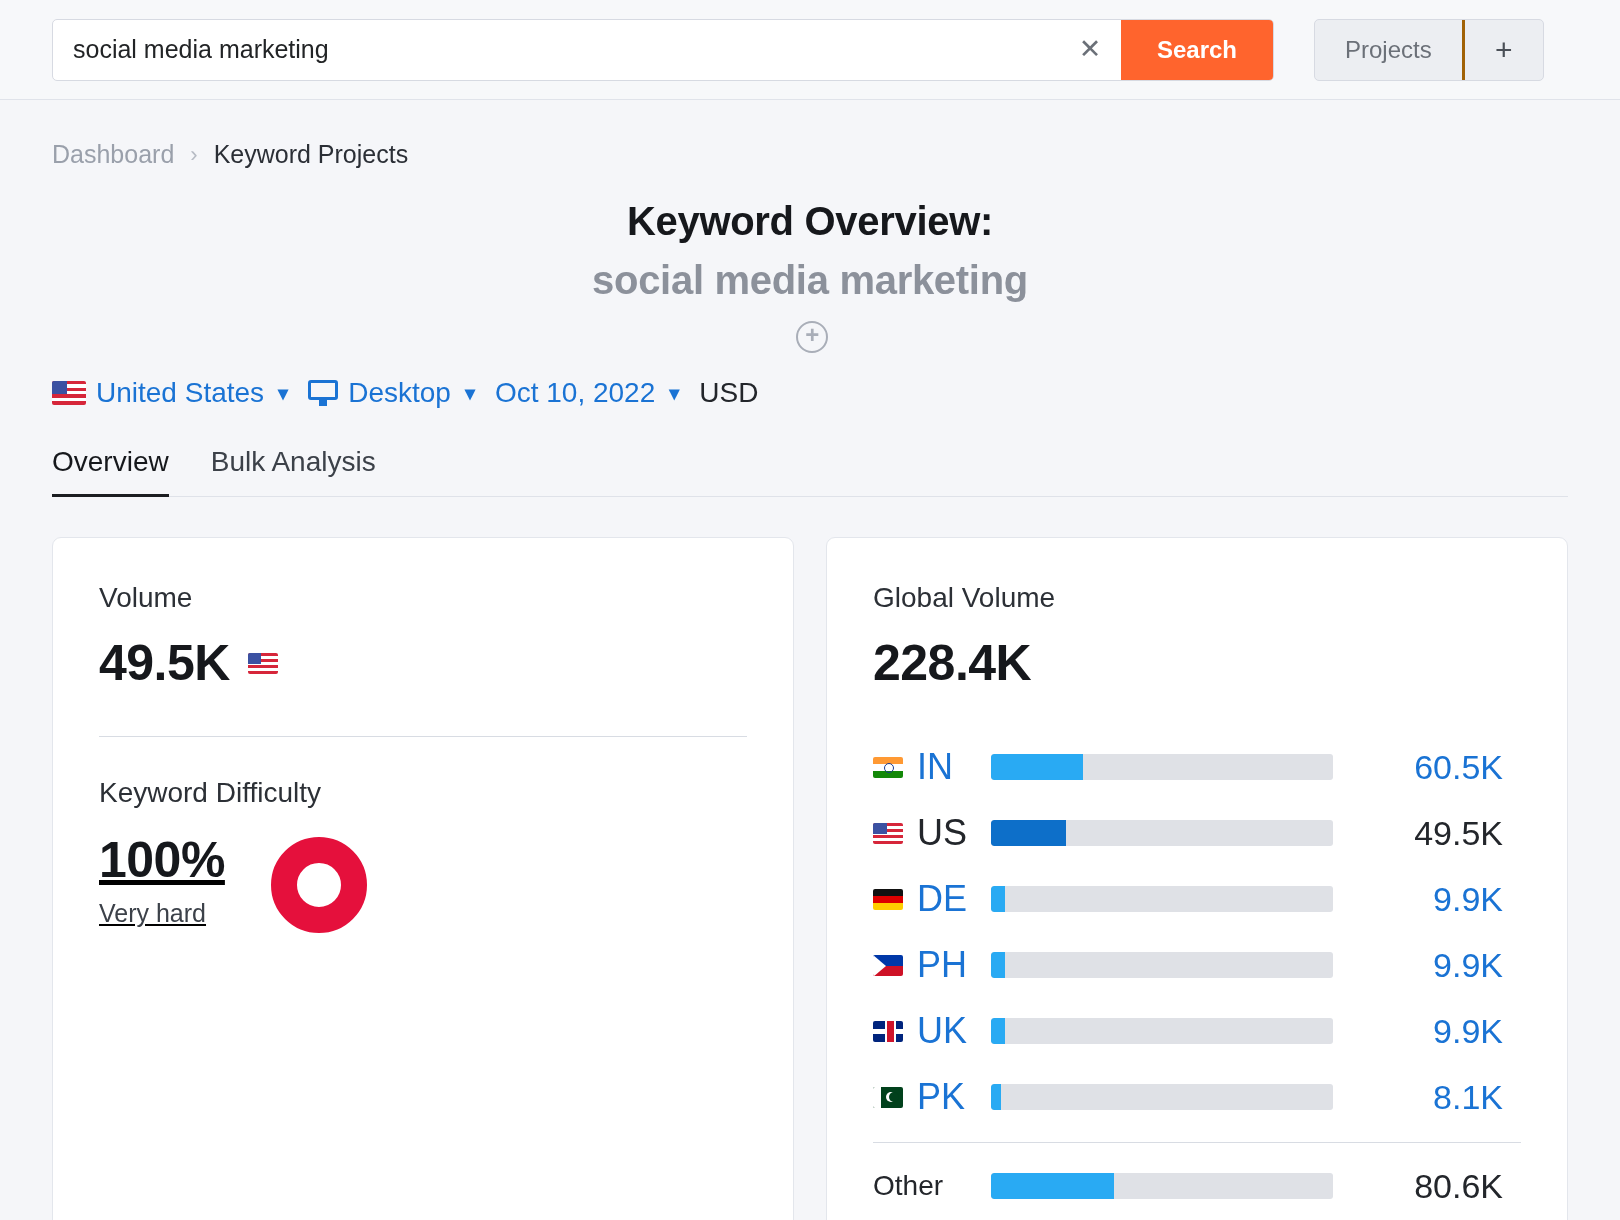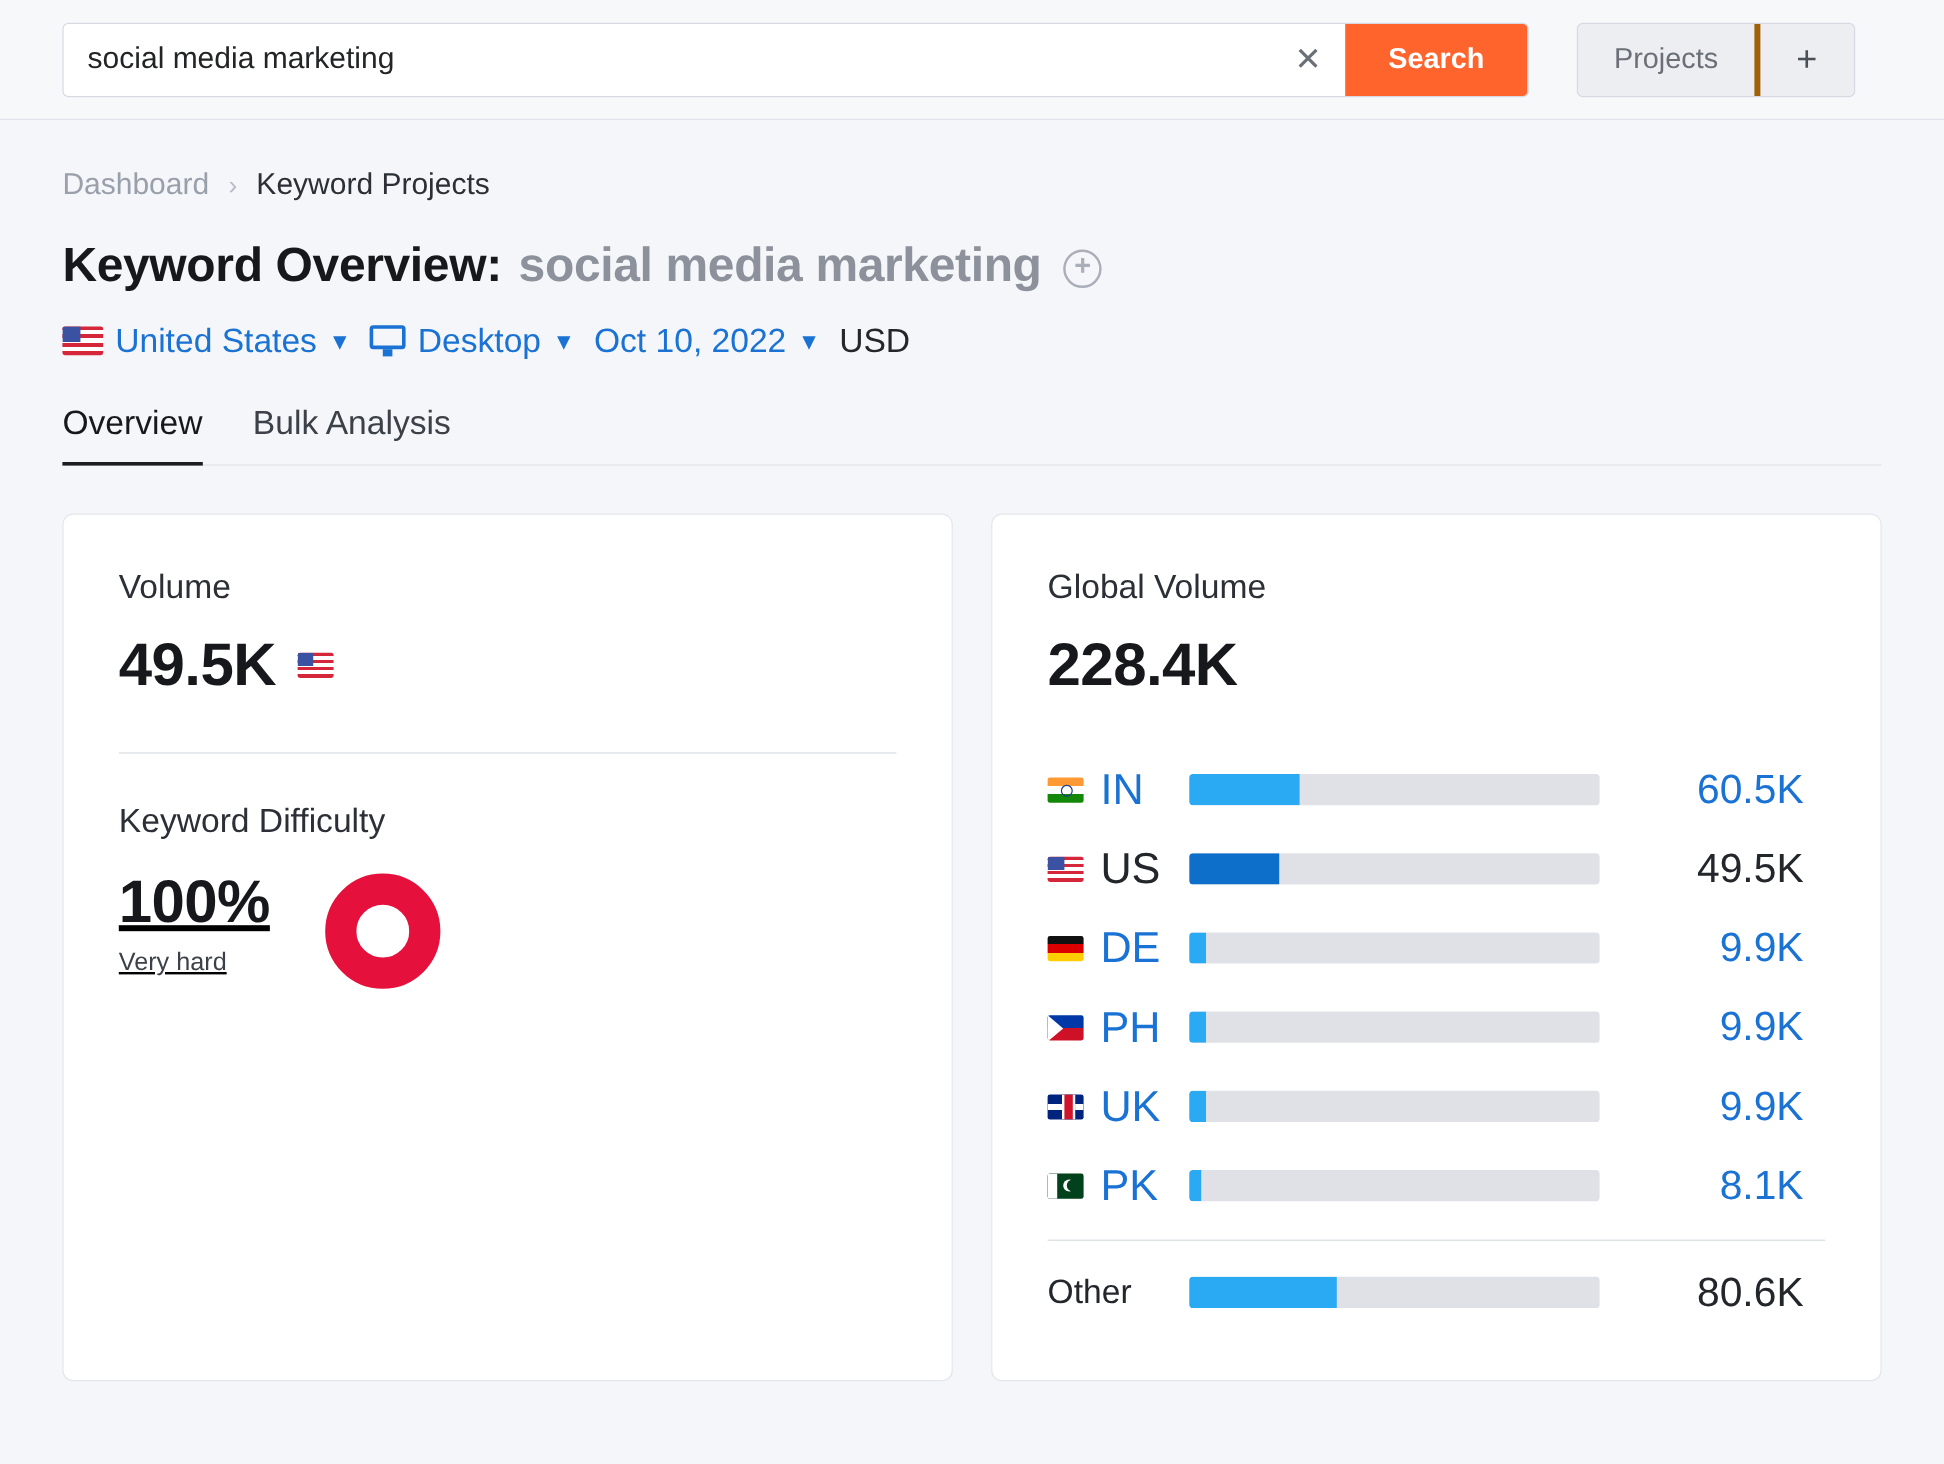--- a/index.html
+++ b/index.html
@@ -68,21 +68,21 @@
     background: #eceef2;
     overflow: hidden;
   }
   .projects-btn {
     padding: 0 30px;
     display: flex; align-items: center;
     font-size: 24px;
     color: #6b7078;
     background: transparent;
     border: none;
-    border-right: 5px solid #a16207;
+    border-right: 3px solid #a16207;
     cursor: pointer;
     font-family: "Liberation Sans", sans-serif;
     text-align: right;
   }
   .plus-btn {
     width: 78px;
     display: flex; align-items: center; justify-content: center;
     font-size: 30px; color: #4a4f57;
     background: transparent; border: none; cursor: pointer;
     font-family: "Liberation Sans", sans-serif;
@@ -91,21 +91,21 @@
   
   .header { padding: 40px 52px 0 52px; background: #f5f6f9; }
   .breadcrumb { display: flex; align-items: center; gap: 16px; font-size: 25px; }
   .crumb-link { color: #9aa0ab; text-decoration: none; cursor: pointer; }
   .crumb-sep { color: #b6bbc4; font-size: 22px; }
   .crumb-current { color: #2b2f36; }
 
   .page-title {
     margin-top: 30px;
     display: flex; align-items: center; gap: 14px;
-    font-size: 40px; font-weight: bold; letter-spacing: -0.3px;
+    font-size: 40px; font-weight: bold; letter-spacing: -0.3px; flex-direction: column;
   }
   .title-label { color: #16181c; }
   .title-keyword { color: #8c919b; font-weight: bold; }
   .plus-circle {
     width: 32px; height: 32px; border-radius: 50%;
     border: 2px solid #a9aeb8; color: #a9aeb8;
     display: flex; align-items: center; justify-content: center;
     font-size: 24px; line-height: 1; cursor: pointer; margin-left: 4px;
     margin-top: 4px;
   }
@@ -169,21 +169,21 @@
   .metric-value {
     font-size: 50px; font-weight: bold; color: #16181c;
     margin-top: 20px; display: flex; align-items: center; gap: 18px;
     letter-spacing: -0.5px;
   }
   .hr { height: 1px; background: #d8dce3; margin: 44px 0 40px 0; }
 
   .kd-row { display: flex; align-items: flex-start; gap: 46px; margin-top: 22px; text-decoration: underline; }
   .kd-left { display: flex; flex-direction: column; }
   .kd-pct { font-size: 50px; font-weight: bold; color: #16181c; letter-spacing: -0.5px; }
-  .kd-sub { font-size: 21px; color: #3c4149; margin-top: 10px; }
+  .kd-sub { font-size: 25px; color: #3c4149; margin-top: 10px; }
   .donut {
     width: 96px; height: 96px; border-radius: 50%;
     border: 26px solid #e5103c; margin-top: 6px;
   }
   .kd-desc {
     margin-top: 44px; font-size: 25px; line-height: 1.5;
     color: #7b818c; max-width: 600px;
   }
 
   

